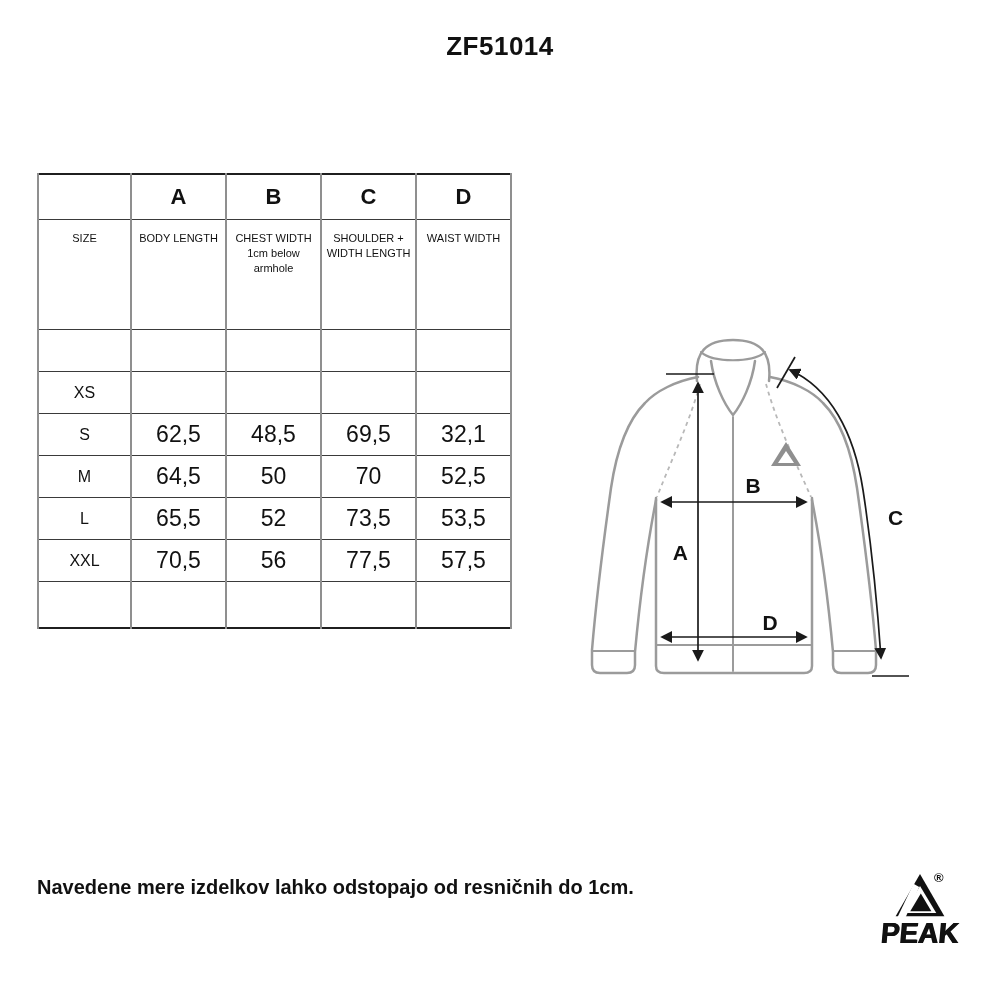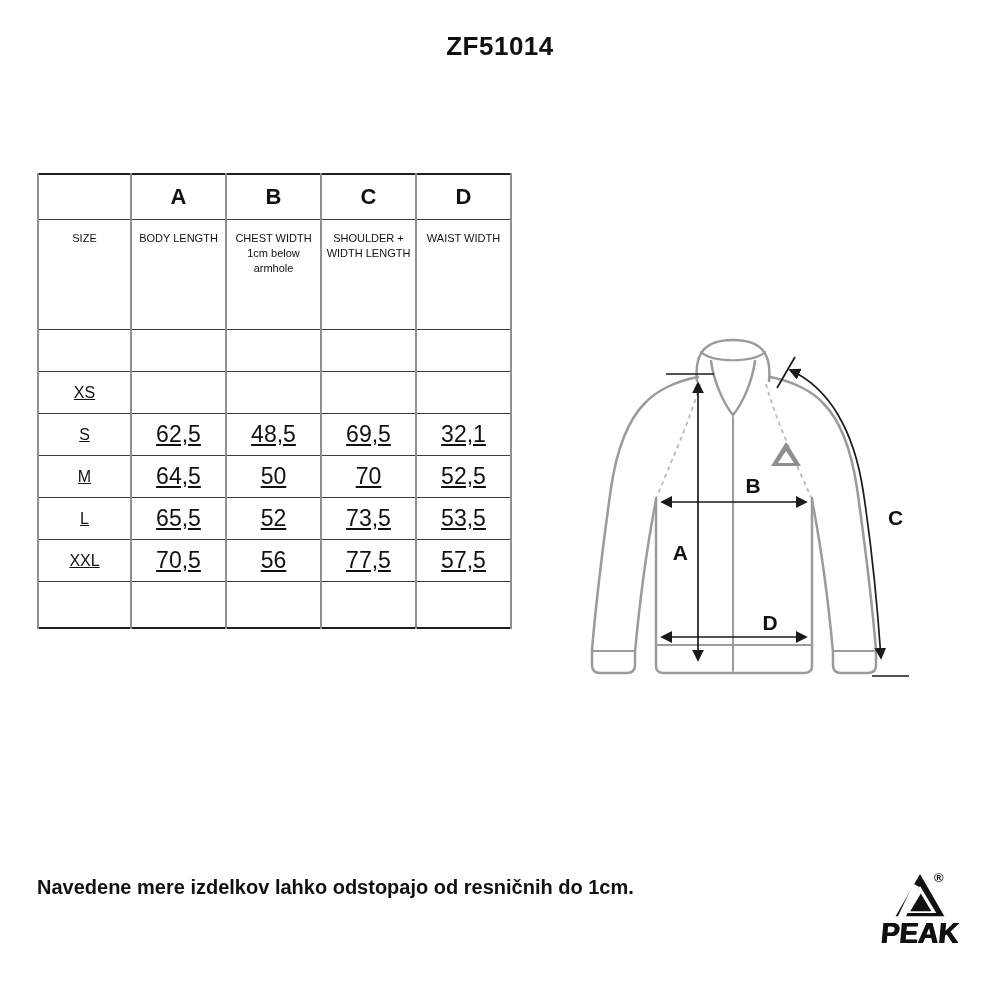--- a/index.html
+++ b/index.html
@@ -9,21 +9,21 @@
          font-size:26px;font-weight:bold;letter-spacing:.5px;}
   
   table.size-table{position:absolute;left:37px;top:173px;border-collapse:collapse;
         table-layout:fixed;border:2.5px solid #1f1f1f;}
   .size-table td{border-top:1.5px solid #3a3a3a;border-bottom:1.5px solid #3a3a3a;
         border-left:2px solid #8f8f8f;border-right:2px solid #8f8f8f;
         text-align:center;vertical-align:middle;padding:0 2px;background:#fff;}
   .size-table tr.measure-row td{height:44px;font-size:22px;font-weight:bold;}
   .size-table tr.desc-row td{height:98px;font-size:11px;line-height:1.35;
         vertical-align:top;padding-top:11px;}
-  .size-table tbody tr{height:42px;text-decoration:underline;}
+  .size-table tbody tr{height:42px;}
   .size-table tbody tr.row-last{height:46px;}
   .size-table tbody td{font-size:23px;}
   .size-table tbody td.col-size{font-size:16px;}
   
   .jacket-wrap{position:absolute;left:560px;top:320px;width:400px;height:380px;}
   
   .note{position:absolute;left:37px;top:876px;font-size:20px;font-weight:bold;}
   .brand{position:absolute;left:872px;top:872px;width:96px;text-align:center;}
   .brand .tri-row{position:relative;height:46px;}
   .brand .reg{position:absolute;left:62px;top:-2px;font-size:13px;font-weight:bold;}

